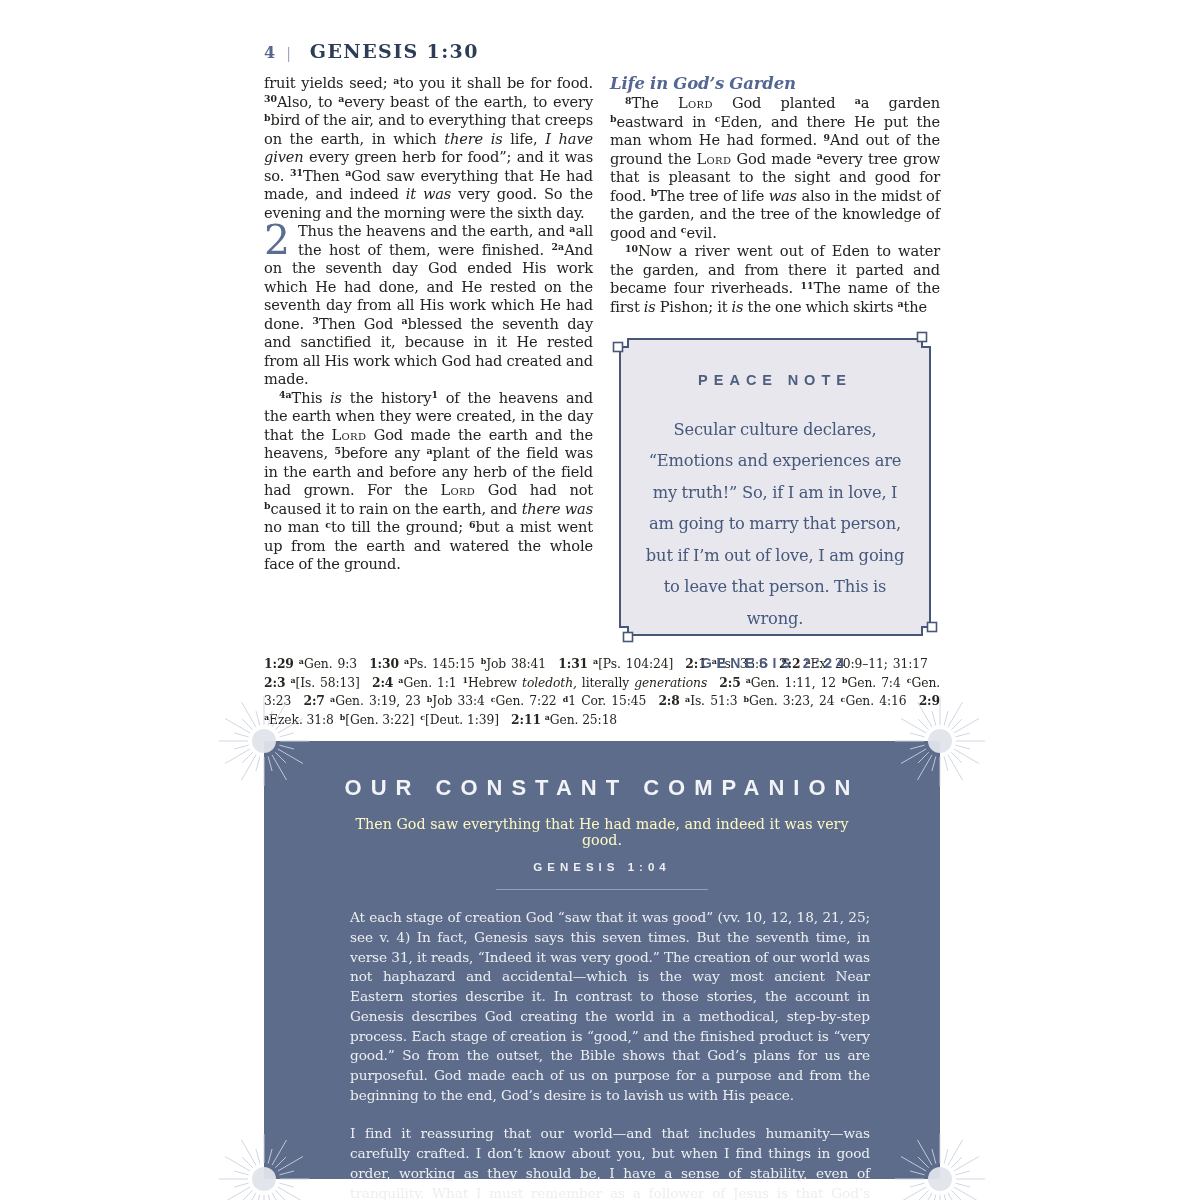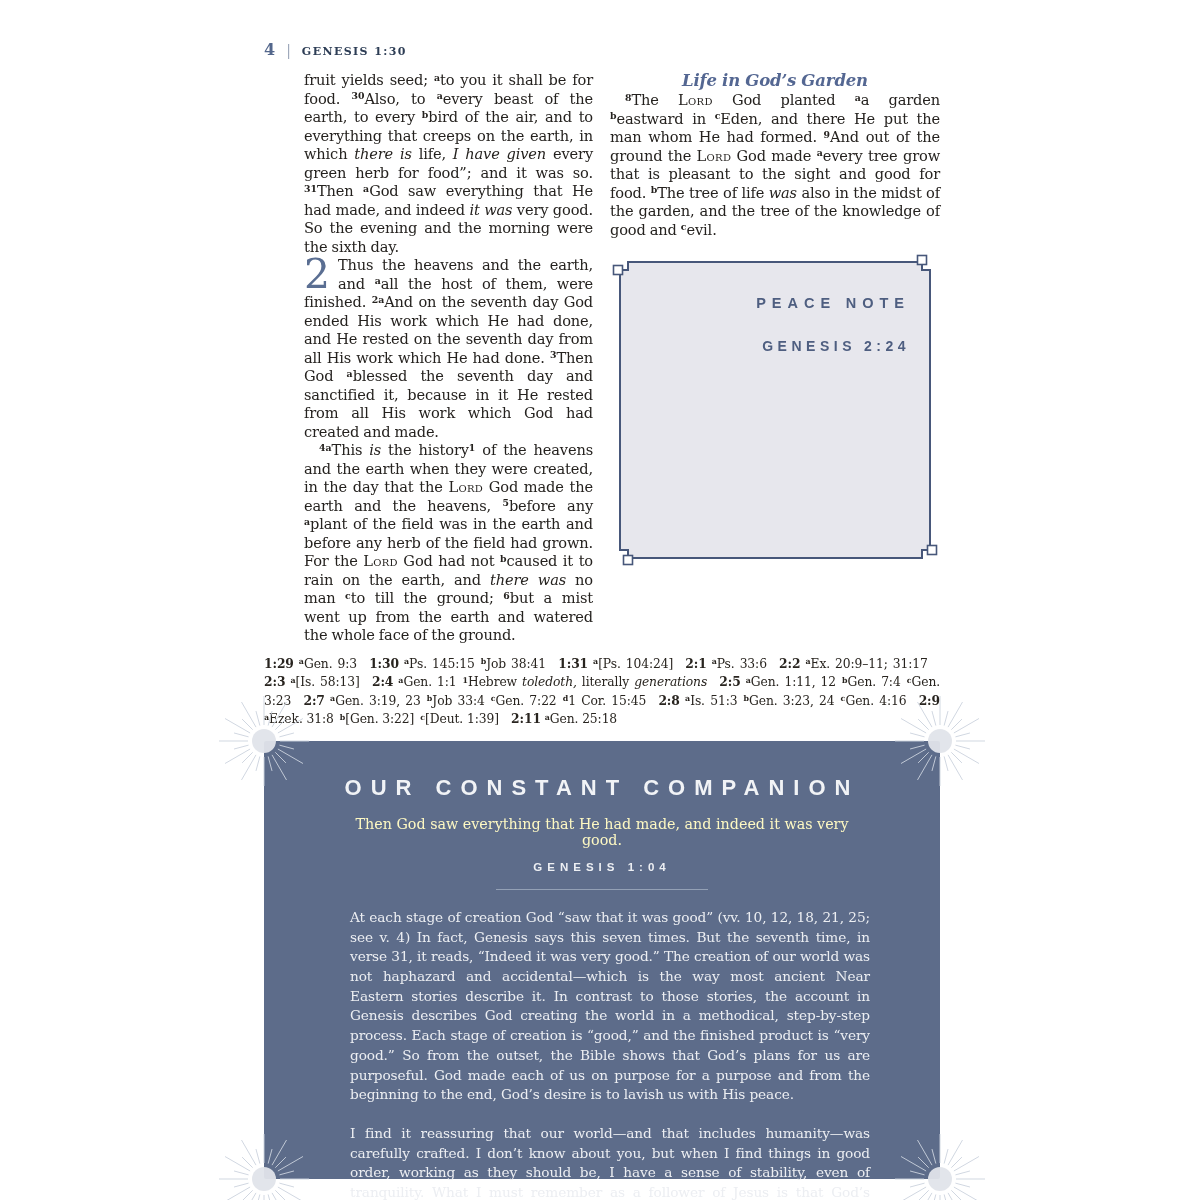--- a/index.html
+++ b/index.html
@@ -4,40 +4,40 @@
 <style>
   html,body{margin:0;padding:0;background:#ffffff;}
   .page{position:relative;width:1200px;height:1200px;background:#ffffff;overflow:hidden;
         font-family:"DejaVu Serif","Liberation Serif",serif;color:#25221f;}
   .content{position:absolute;left:264px;top:40px;width:676px;}
 
   
   .running-head{display:flex;align-items:baseline;margin-bottom:12px;}
   .page-num{font-size:16px;font-weight:bold;color:#54678c;}
   .head-divider{color:#9aa5b8;font-weight:400;margin:0 11px;font-size:14px;}
-  .head-ref{font-size:11px;font-weight:bold;letter-spacing:1.4px;color:#2d3d55;}
-
-  
-  .columns{display:flex;gap:17px;margin-left:40px;}
+  .head-ref{font-size:19px;font-weight:bold;letter-spacing:1.4px;color:#2d3d55;margin-left:8px;}
+
+  
+  .columns{display:flex;gap:17px;}
   .col{width:330px;font-size:14.6px;line-height:18.5px;text-align:justify;
        letter-spacing:-0.15px;word-spacing:-0.4px;}
   .col p{margin:0;}
   .col p.indent{text-indent:15px;}
   sup{font-size:64%;font-weight:700;line-height:0;vertical-align:baseline;
       position:relative;top:-0.45em;letter-spacing:0;}
   .sc{font-variant:small-caps;letter-spacing:0.3px;}
   .dropcap{float:left;font-size:41px;line-height:33px;color:#5a6e92;
            margin:2px 8px 0 0;font-weight:400;}
   .section-heading{font-style:italic;font-weight:bold;color:#546792;
-                   font-size:16.5px;line-height:20px;margin:0 0 3px 0;text-align:center;}
+                   font-size:16.5px;line-height:20px;margin:0 0 3px 0;text-align:left;}
 
   
   .peace-note{position:relative;width:330px;height:316px;margin-top:13px;}
   .peace-note-frame{position:absolute;inset:0;}
-  .peace-note-content{position:relative;z-index:1;text-align:right;padding:42px 30px 0 30px;}
+  .peace-note-content{position:relative;z-index:1;text-align:center;padding:42px 30px 0 30px;}
   .peace-note-heading{font-family:"Liberation Sans",sans-serif;font-size:14.5px;
                       font-weight:bold;letter-spacing:6px;color:#4e5e80;margin-bottom:24px;}
   .peace-note-body{font-size:16.3px;line-height:31.5px;color:#46587c;margin-bottom:20px;}
   .peace-note-ref{font-family:"Liberation Sans",sans-serif;font-size:14px;
                   font-weight:bold;letter-spacing:4.5px;color:#4e5e80;}
 
   
   .footnotes{margin-top:10px;width:676px;font-size:12.3px;line-height:17.6px;
              text-align:justify;color:#28241f;letter-spacing:-0.1px;}
 
@@ -74,32 +74,34 @@
     <div class="columns">
       <div class="col">
         <p>fruit yields seed; <sup>a</sup>to you it shall be for food. <sup>30</sup>Also, to <sup>a</sup>every beast of the earth, to every <sup>b</sup>bird of the air, and to everything that creeps on the earth, in which <i>there is</i> life, <i>I have given</i> every green herb for food”; and it was so. <sup>31</sup>Then <sup>a</sup>God saw everything that He had made, and indeed <i>it was</i> very good. So the evening and the morning were the sixth day.</p>
         <p><span class="dropcap">2</span><span>Thus the heavens and the earth, and <sup>a</sup>all the host of them, were finished. <sup>2a</sup>And on the seventh day God ended His work which He had done, and He rested on the seventh day from all His work which He had done. <sup>3</sup>Then God <sup>a</sup>blessed the seventh day and sanctified it, because in it He rested from all His work which God had created and made.</span></p>
         <p class="indent"><sup>4a</sup>This <i>is</i> the history<sup>1</sup> of the heavens and the earth when they were created, in the day that the <span class="sc">Lord</span> God made the earth and the heavens, <sup>5</sup>before any <sup>a</sup>plant of the field was in the earth and before any herb of the field had grown. For the <span class="sc">Lord</span> God had not <sup>b</sup>caused it to rain on the earth, and <i>there was</i> no man <sup>c</sup>to till the ground; <sup>6</sup>but a mist went up from the earth and watered the whole face of the ground.</p>
       </div>
 
       <div class="col">
         <p class="section-heading">Life in God’s Garden</p>
         <p class="indent"><sup>8</sup>The <span class="sc">Lord</span> God planted <sup>a</sup>a garden <sup>b</sup>eastward in <sup>c</sup>Eden, and there He put the man whom He had formed. <sup>9</sup>And out of the ground the <span class="sc">Lord</span> God made <sup>a</sup>every tree grow that is pleasant to the sight and good for food. <sup>b</sup>The tree of life <i>was</i> also in the midst of the garden, and the tree of the knowledge of good and <sup>c</sup>evil.</p>
+        <p class="indent"><sup>10</sup>Now a river went out of Eden to water the garden, and from there it parted and became four riverheads. <sup>11</sup>The name of the first <i>is</i> Pishon; it <i>is</i> the one which skirts <sup>a</sup>the</p>
 
         <div class="peace-note">
           <svg class="peace-note-frame" width="330" height="316" viewBox="0 0 330 316" xmlns="http://www.w3.org/2000/svg">
             <path d="M18 10 H312 V18 H320 V298 H312 V306 H18 V298 H10 V18 H18 Z" fill="#e7e7ed" stroke="none"></path>
             <path d="M18 10 H312 L312 18 L320 18 V298 L312 298 L312 306 H18 L18 298 L10 298 V18 L18 18 Z" fill="none" stroke="#47577a" stroke-width="2"></path>
             <rect x="3.5" y="13.5" width="9" height="9" fill="#ffffff" stroke="#47577a" stroke-width="1.6"></rect>
             <rect x="307.5" y="3.5" width="9" height="9" fill="#ffffff" stroke="#47577a" stroke-width="1.6"></rect>
             <rect x="317.5" y="293.5" width="9" height="9" fill="#ffffff" stroke="#47577a" stroke-width="1.6"></rect>
             <rect x="13.5" y="303.5" width="9" height="9" fill="#ffffff" stroke="#47577a" stroke-width="1.6"></rect>
           </svg>
           <div class="peace-note-content">
             <div class="peace-note-heading">PEACE NOTE</div>
+            <div class="peace-note-body">Secular culture declares, “Emotions and experiences are my truth!” So, if I am in love, I am going to marry that person, but if I’m out of love, I am going to leave that person. This is wrong.</div>
             <div class="peace-note-ref">GENESIS 2:24</div>
           </div>
         </div>
       </div>
     </div>
 
     <div class="footnotes"><b>1:29</b> <sup>a</sup>Gen. 9:3 <b>1:30</b> <sup>a</sup>Ps. 145:15 <sup>b</sup>Job 38:41 <b>1:31</b> <sup>a</sup>[Ps. 104:24] <b>2:1</b> <sup>a</sup>Ps. 33:6 <b>2:2</b> <sup>a</sup>Ex. 20:9–11; 31:17 <b>2:3</b> <sup>a</sup>[Is. 58:13] <b>2:4</b> <sup>a</sup>Gen. 1:1 <sup>1</sup>Hebrew <i>toledoth,</i> literally <i>generations</i> <b>2:5</b> <sup>a</sup>Gen. 1:11, 12 <sup>b</sup>Gen. 7:4 <sup>c</sup>Gen. 3:23 <b>2:7</b> <sup>a</sup>Gen. 3:19, 23 <sup>b</sup>Job 33:4 <sup>c</sup>Gen. 7:22 <sup>d</sup>1 Cor. 15:45 <b>2:8</b> <sup>a</sup>Is. 51:3 <sup>b</sup>Gen. 3:23, 24 <sup>c</sup>Gen. 4:16 <b>2:9</b> <sup>a</sup>Ezek. 31:8 <sup>b</sup>[Gen. 3:22] <sup>c</sup>[Deut. 1:39] <b>2:11</b> <sup>a</sup>Gen. 25:18</div>
 
     <div class="devotional">
       <svg class="sunburst sb-tl" viewBox="-60 -60 120 120" xmlns="http://www.w3.org/2000/svg">

